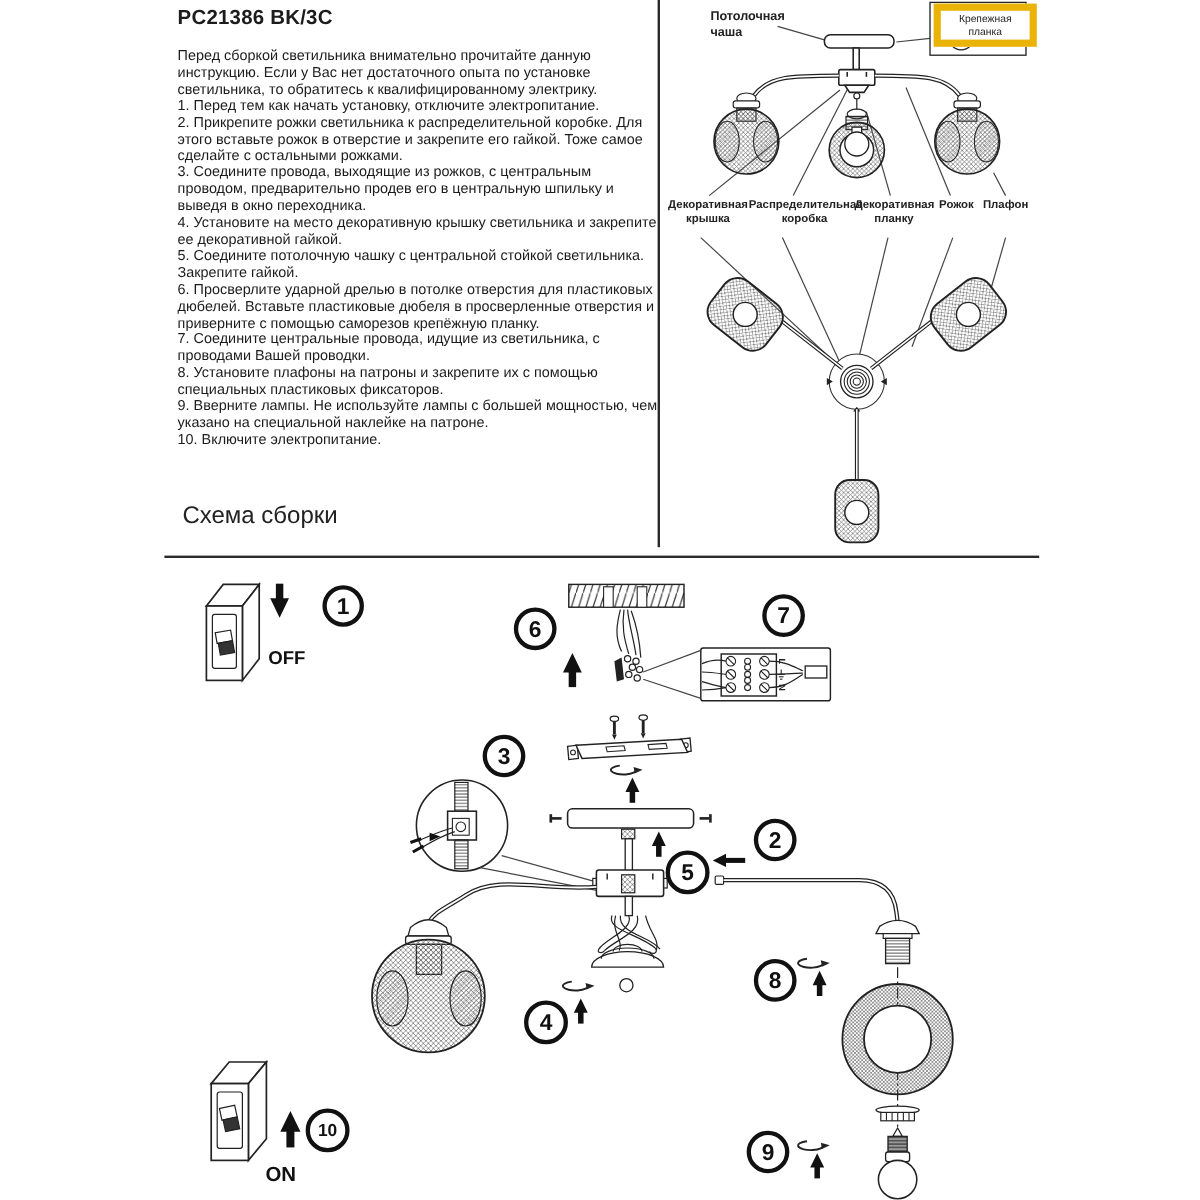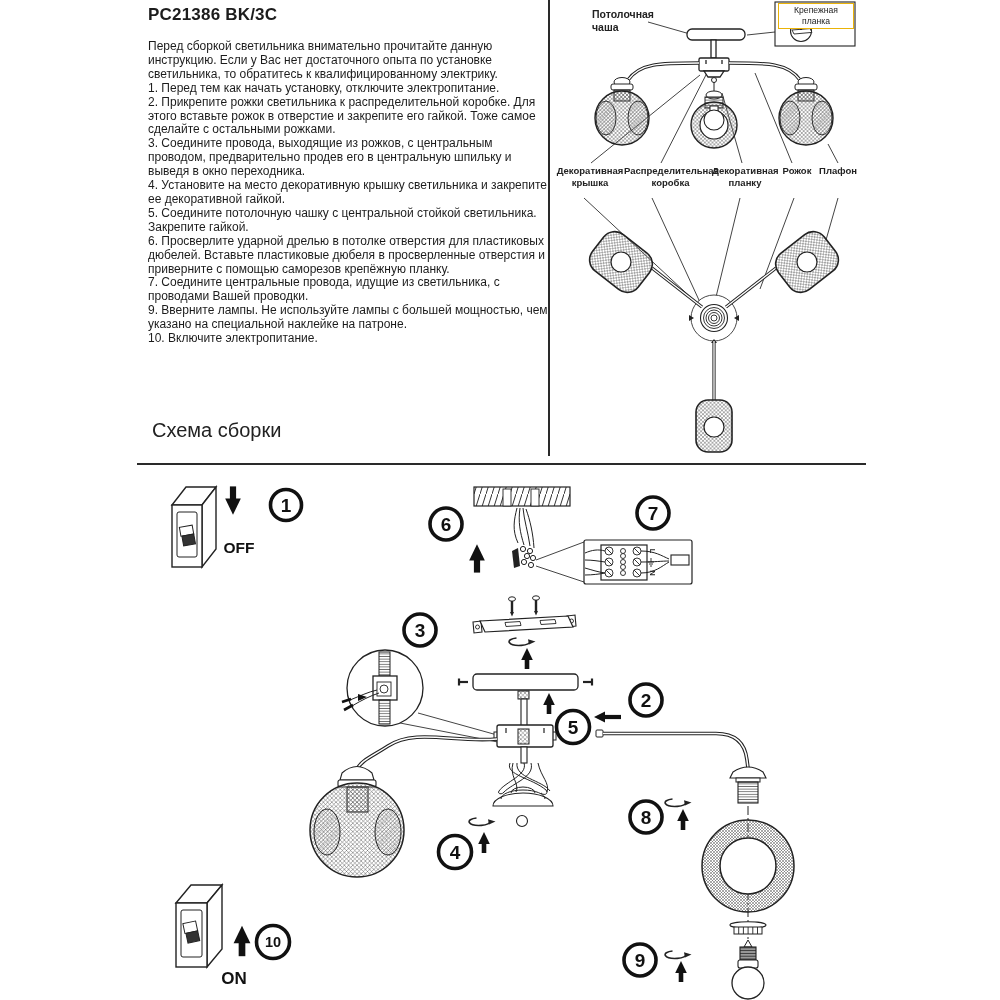--- a/index.html
+++ b/index.html
@@ -7,21 +7,21 @@
   .abs{position:absolute;}
   #page{position:relative;width:1000px;height:880px;background:#fff;}
   .model{left:148px;top:5px;font-size:17px;font-weight:bold;letter-spacing:.2px;}
   .instr{left:148px;top:40px;width:405px;font-size:12px;line-height:13.9px;}
   .instr div{margin:0;}
   .sectitle{left:152px;top:419px;font-size:20px;color:#222;}
   .vdiv{left:548px;top:0;width:2px;height:456px;background:#2a2a2a;}
   .hdiv{left:137px;top:463px;width:729px;height:2px;background:#2a2a2a;}
   .dlabel{font-size:9.5px;line-height:11.5px;text-align:center;color:#222;font-weight:bold;}
   .lbl-cup{left:592px;top:8px;width:64px;text-align:left;font-size:10.5px;line-height:12.5px;}
-  .lbl-bracket{left:778px;top:3px;width:74px;border:1px solid #eab308;font-size:8.6px;
+  .lbl-bracket{left:778px;top:3px;width:74px;border:6px solid #eab308;font-size:8.6px;
     line-height:11px;text-align:center;background:#fff;padding:1px 0;}
   svg text{font-family:"Liberation Sans",sans-serif;}
   .badge-t{font-size:19px;font-weight:bold;fill:#111;text-anchor:middle;}
   .badge-t10{font-size:14.5px;font-weight:bold;fill:#111;text-anchor:middle;}
   .swlab{font-size:15.5px;font-weight:bold;fill:#111;text-anchor:middle;}
   .termlab{font-size:7.5px;font-weight:bold;fill:#222;text-anchor:middle;}
 </style>
 </head>
 <body>
 
@@ -30,20 +30,21 @@
   <div class="abs model">PC21386 BK/3C</div>
   <div class="abs instr">
     <div>Перед сборкой светильника внимательно прочитайте данную инструкцию. Если у Вас нет достаточного опыта по установке светильника, то обратитесь к квалифицированному электрику.</div>
     <div>1. Перед тем как начать установку, отключите электропитание.</div>
     <div>2. Прикрепите рожки светильника к распределительной коробке. Для этого вставьте рожок в отверстие и закрепите его гайкой. Тоже самое сделайте с остальными рожками.</div>
     <div>3. Соедините провода, выходящие из рожков, с центральным проводом, предварительно продев его в центральную шпильку и выведя в окно переходника.</div>
     <div>4. Установите на место декоративную крышку светильника и закрепите ее декоративной гайкой.</div>
     <div>5. Соедините потолочную чашку с центральной стойкой светильника. Закрепите гайкой.</div>
     <div>6. Просверлите ударной дрелью в потолке отверстия для пластиковых дюбелей. Вставьте пластиковые дюбеля в просверленные отверстия и приверните с помощью саморезов крепёжную планку.</div>
     <div>7. Соедините центральные провода, идущие из светильника, с проводами Вашей проводки.</div>
+    <div>8. Установите плафоны на патроны и закрепите их с помощью специальных пластиковых фиксаторов.</div>
     <div>9. Вверните лампы. Не используйте лампы с большей мощностью, чем указано на специальной наклейке на патроне.</div>
     <div>10. Включите электропитание.</div>
   </div>
   <div class="abs sectitle">Схема сборки</div>
   <div class="abs vdiv"></div>
   <div class="abs hdiv"></div>
 
   <svg class="abs" style="left:553px;top:0;" width="447" height="462" viewBox="553 0 447 462">
     <defs>
       <pattern id="txh" width="3.8" height="3.8" patternUnits="userSpaceOnUse">

